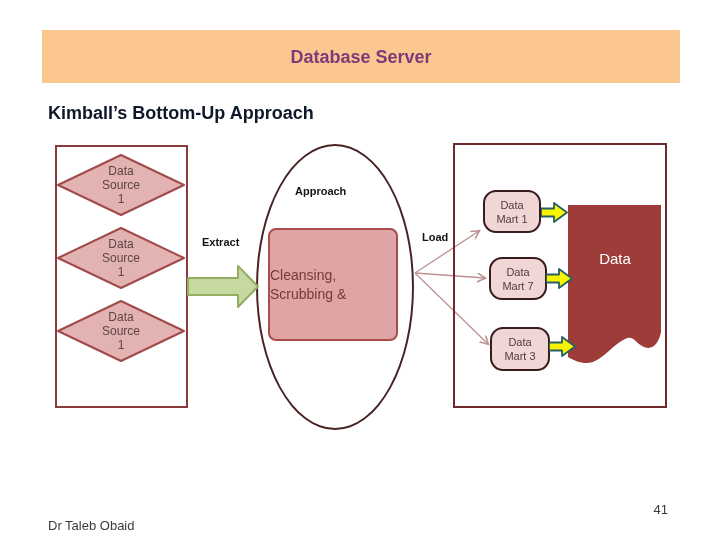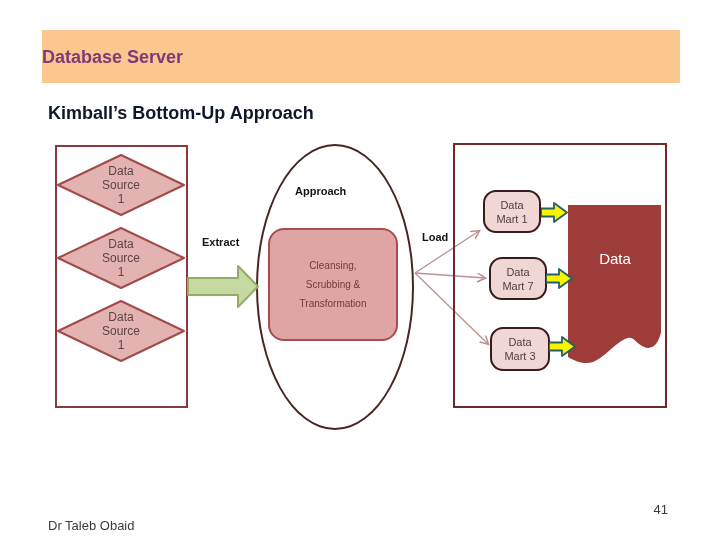--- a/index.html
+++ b/index.html
@@ -2,21 +2,21 @@
 <html><head>
 <meta charset="utf-8">
 <style>
   * { box-sizing: border-box; margin: 0; padding: 0; }
   html, body { width: 720px; height: 540px; background: #ffffff; }
   body { font-family: "Liberation Sans", sans-serif; }
   .slide { position: relative; width: 720px; height: 540px; background: #fff; overflow: hidden; }
   .abs { position: absolute; }
 
   .banner { left: 42px; top: 30px; width: 638px; height: 53px; background: #fcc78e;
-            display: flex; align-items: center; }
+            display: flex; align-items: center; justify-content: center; }
   .banner-title { font-size: 18px; font-weight: bold; color: #7c3a7a; padding-top: 2px; }
 
   .subtitle { left: 48px; top: 103px; font-size: 18px; font-weight: bold; color: #0f172a; }
 
   .source-box { left: 55px; top: 145px; width: 133px; height: 263px; border: 2px solid #8a3a3a; background: #fff; }
   .mart-box   { left: 453px; top: 143px; width: 214px; height: 265px; border: 2px solid #6e2a2a; background: transparent; }
 
   .diamond { left: 56px; width: 130px; height: 62px; }
   .d1 { top: 154px; } .d2 { top: 227px; } .d3 { top: 300px; }
   .diamond svg { position: absolute; left: 0; top: 0; overflow: visible; }
@@ -25,22 +25,22 @@
 
   .small-label { font-weight: bold; font-size: 11px; color: #141414; }
   .lbl-extract { left: 202px; top: 236px; }
   .lbl-staging { left: 295px; top: 185px; }
   .lbl-load    { left: 422px; top: 231px; }
 
   .ellipse { left: 256px; top: 144px; width: 158px; height: 286px;
              border: 2px solid #4a2424; border-radius: 50%; background: #fff; }
 
   .cleansing { left: 268px; top: 228px; width: 130px; height: 113px;
-               background: #dfa5a4; border: 2px solid #ab4c4c; border-radius: 16px;
-               color: #733a39; font-size: 10px; line-height: 19px; text-align: center;
+               background: #dfa5a4; border: 2px solid #ab4c4c; border-radius: 8px;
+               color: #733a39; font-size: 14px; line-height: 19px; text-align: left;
                display: flex; flex-direction: column; justify-content: center; }
 
   .mart { background: #f0d7d6; border: 2.5px solid #3a1b1d; border-radius: 13px;
           text-align: center; font-size: 11px; line-height: 14px; color: #503c3c;
           display: flex; flex-direction: column; justify-content: center; }
   .m1 { left: 483px; top: 190px; width: 58px; height: 43px; }
   .m2 { left: 489px; top: 257px; width: 58px; height: 43px; }
   .m3 { left: 490px; top: 327px; width: 60px; height: 44px; }
 
   .warehouse-label { left: 568px; top: 249px; width: 94px; color: #ffffff;
@@ -98,21 +98,20 @@
   <div class="abs small-label lbl-staging">Approach</div>
 
   <svg class="abs" style="left:187px; top:264px;" width="73" height="45">
     <polygon points="1,14 51,14 51,2 71,22.5 51,43 51,31 1,31" fill="#c6d9a1" stroke="#93ad62" stroke-width="2" stroke-linejoin="round"></polygon>
   </svg>
   <div class="abs small-label lbl-extract">Extract</div>
 
   <div class="abs cleansing">
     <div>Cleansing,</div>
     <div>Scrubbing &amp;</div>
-    <div>Transformation</div>
   </div>
 
   <div class="abs small-label lbl-load">Load</div>
 
   <svg class="abs" style="left:408px; top:222px;" width="92" height="134">
     <defs>
       <marker id="ah" markerWidth="9" markerHeight="9" refX="6" refY="3.5" orient="auto">
         <path d="M0,0 L6.5,3.5 L0,7" fill="none" stroke="#bd9191" stroke-width="1.2"></path>
       </marker>
     </defs>

